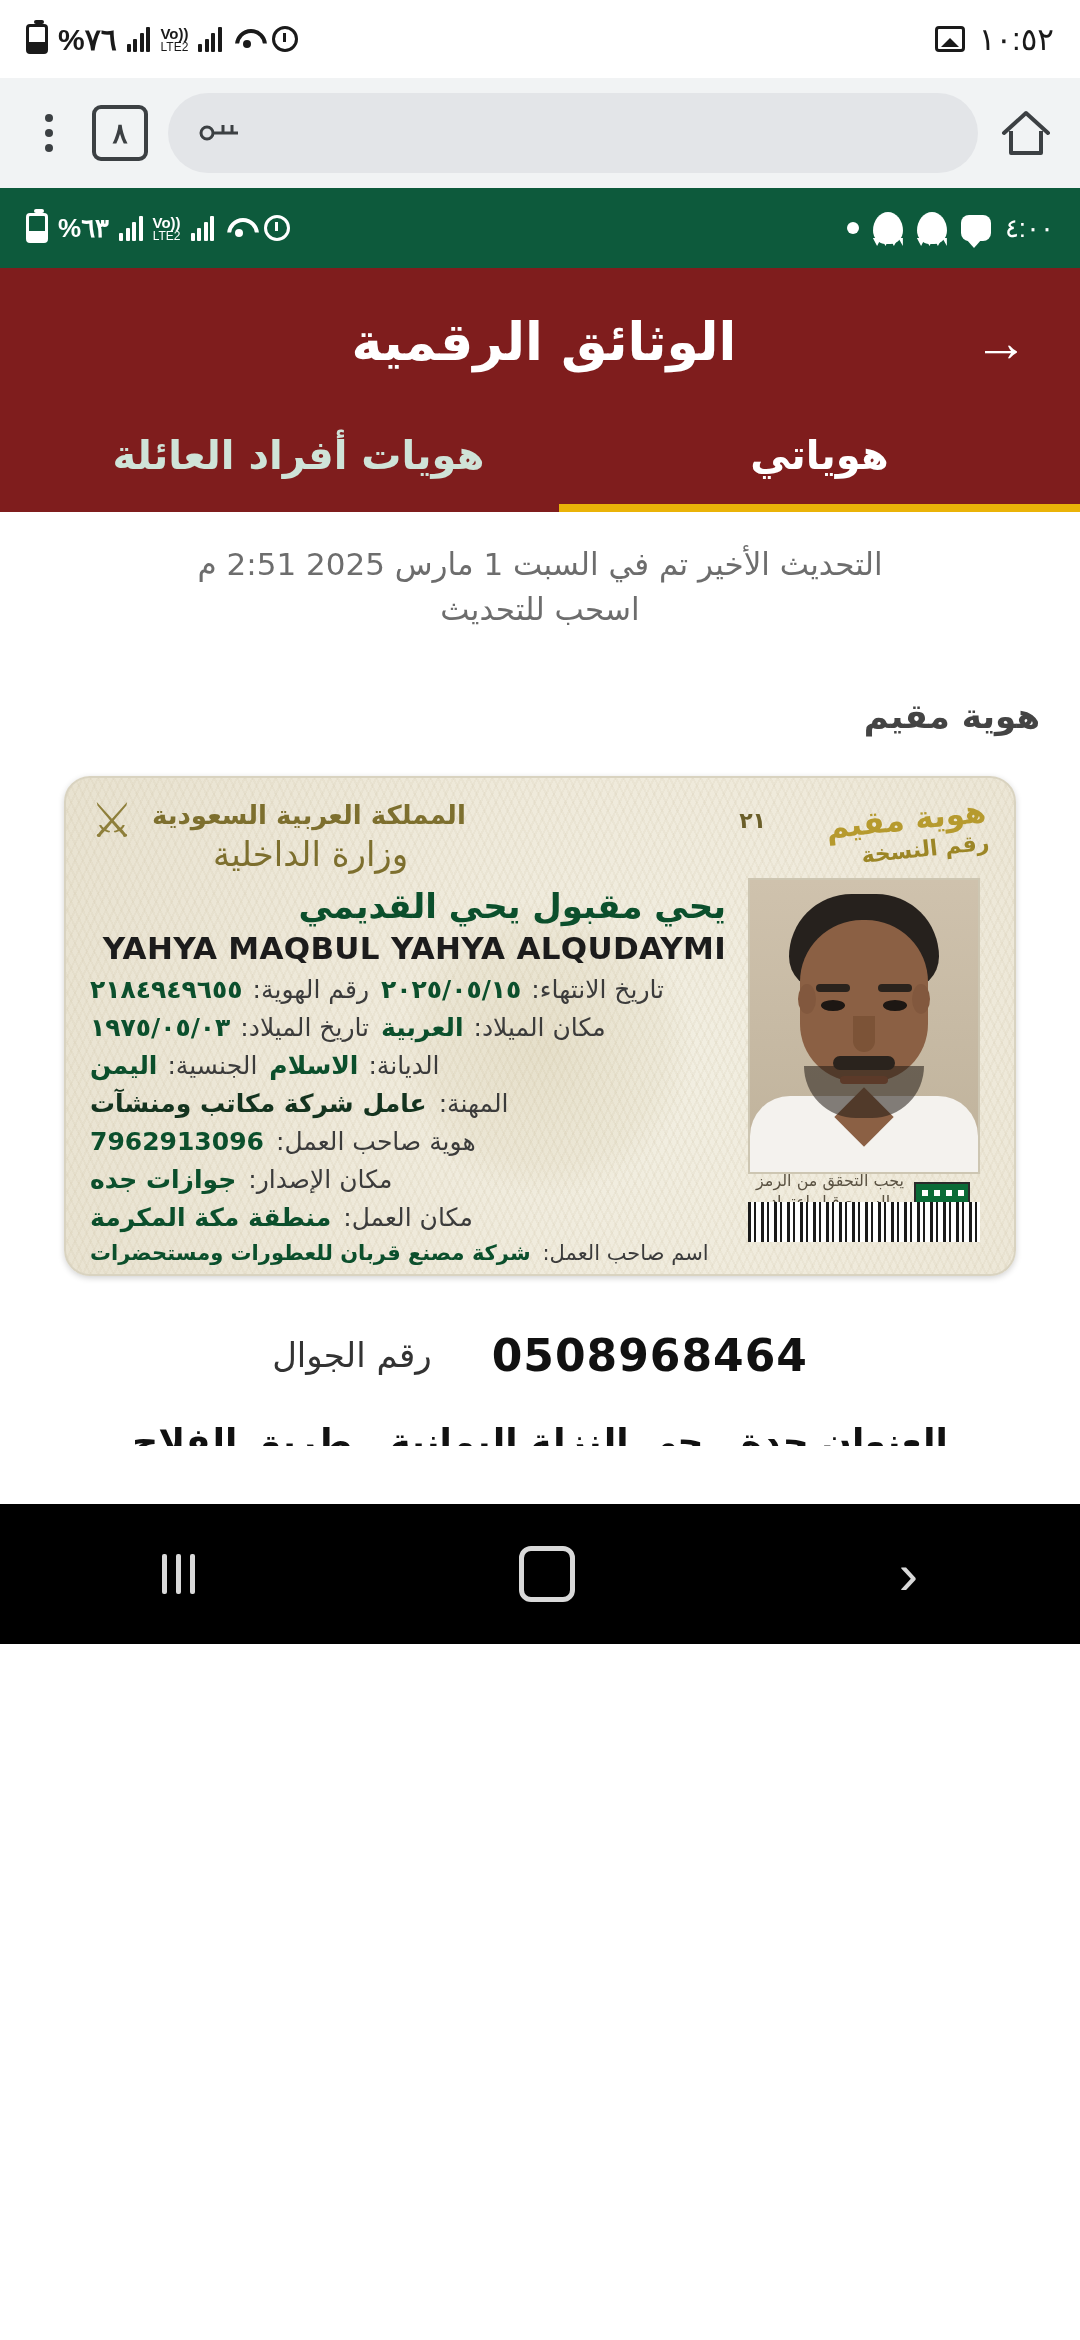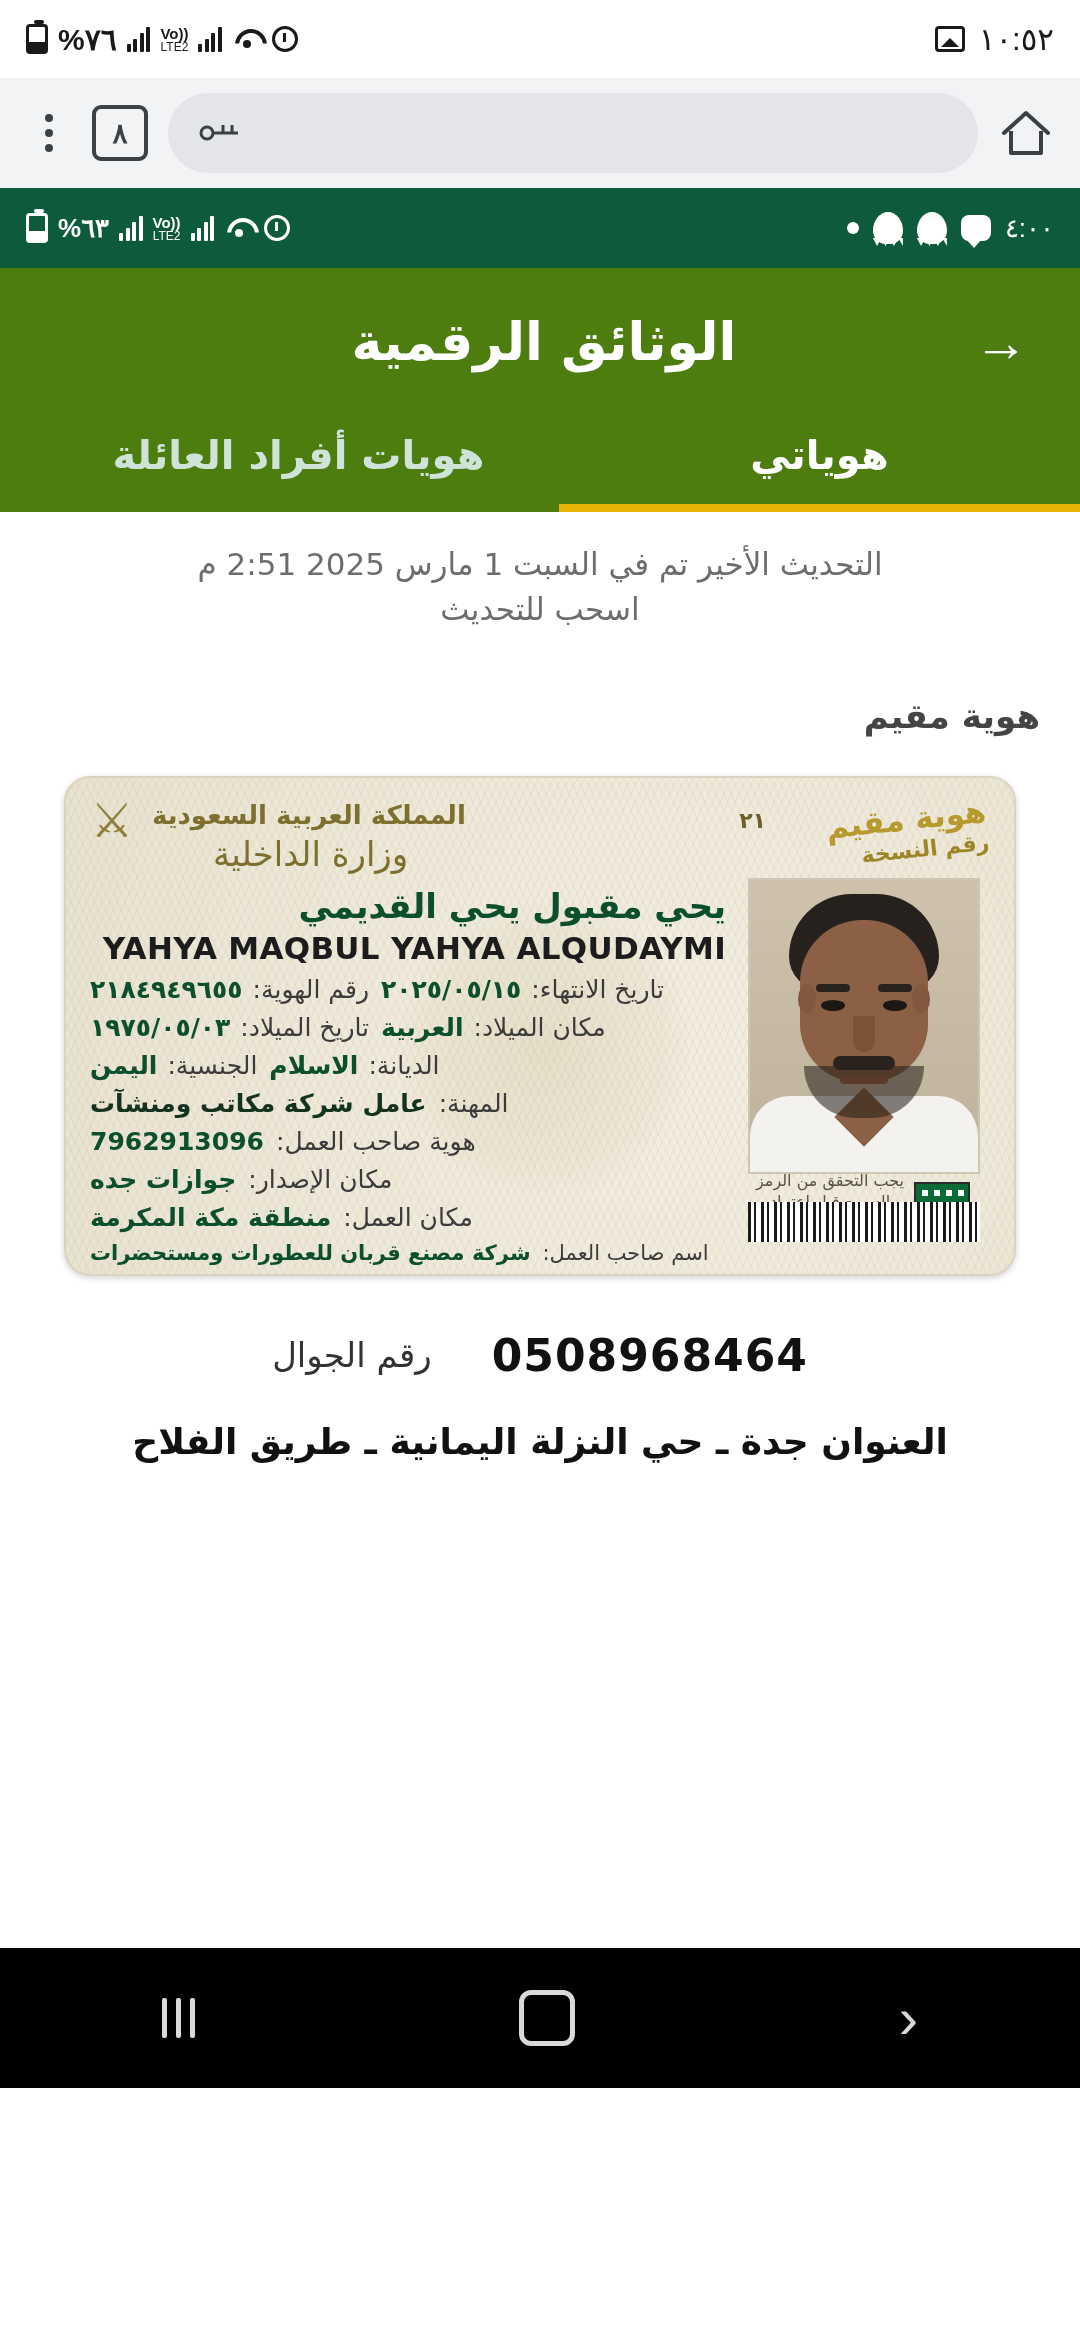--- a/index.html
+++ b/index.html
@@ -2,21 +2,21 @@
 <html lang="ar"><head>
 <meta charset="utf-8">
 <style>
   * { box-sizing: border-box; margin: 0; padding: 0; }
   html, body {
     width: 1080px; height: 2340px;
     background: #ffffff;
     font-family: "Liberation Sans", sans-serif;
     overflow: hidden;
   }
-  .screen { position: relative; width: 1080px; height: 2088px; background:#fff; }
+  .screen { position: relative; width: 1080px; height: 1644px; background:#fff; }
 
   
   .phone-status {
     height: 78px; background: #fff; display: flex; align-items: center;
     justify-content: space-between; padding: 0 26px; color: #1a1a1a;
   }
   .ps-left { display: flex; align-items: center; gap: 10px; }
   .ps-right { display: flex; align-items: center; gap: 14px; }
   .batt-glyph {
     width: 22px; height: 30px; border: 3px solid #1a1a1a; border-radius: 4px;
@@ -72,21 +72,21 @@
   .app-status .wifi::after{background:#fff;}
   .app-status .alarm{border-color:#fff;}
   .app-status .alarm::before{background:#fff;}
   .ghost{width:30px;height:32px;background:#fff;border-radius:50% 50% 42% 42%/58% 58% 42% 42%;position:relative;}
   .ghost::after{content:"";position:absolute;bottom:-2px;left:0;width:30px;height:8px;background:#fff;clip-path:polygon(0 0,14% 100%,28% 0,42% 100%,56% 0,70% 100%,85% 0,100% 100%,100% 0);}
   .bubble{width:30px;height:26px;background:#fff;border-radius:8px;position:relative;}
   .bubble::after{content:"";position:absolute;left:5px;bottom:-7px;border-left:8px solid transparent;border-right:8px solid transparent;border-top:9px solid #fff;}
   .dot-sm{width:12px;height:12px;border-radius:50%;background:#fff;}
 
   
-  .app-header{background:#4d7c0f;padding: 44px 0 0 8px;}
+  .app-header{background:#7f1d1d;padding: 44px 0 0 8px;}
   .app-title-row{
     display:flex;align-items:center;justify-content:space-between;
     padding: 0 44px 40px 44px;
   }
   .app-title{
     flex:1;text-align:center;color:#fff;font-size:52px;font-weight:700;
     font-family:"DejaVu Sans", sans-serif;
   }
   .back-arrow{color:#fff;font-size:54px;line-height:1;width:70px;text-align:center;}
   .spacer-70{width:70px;}

